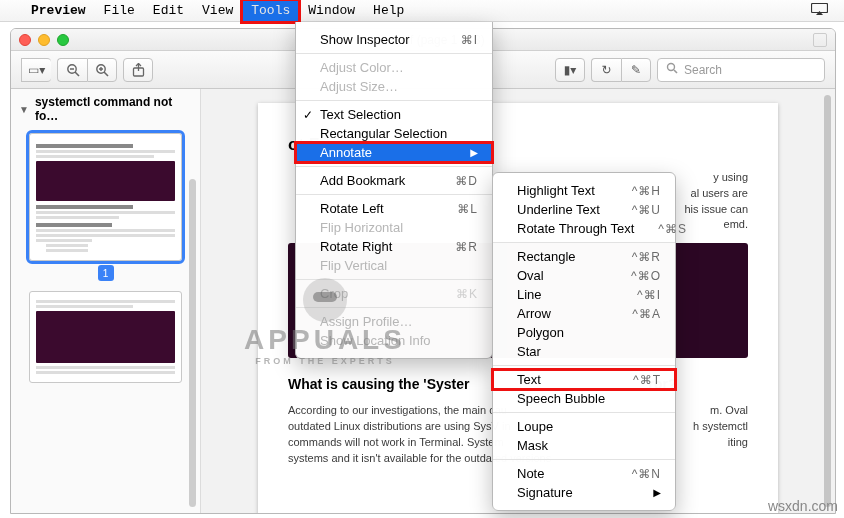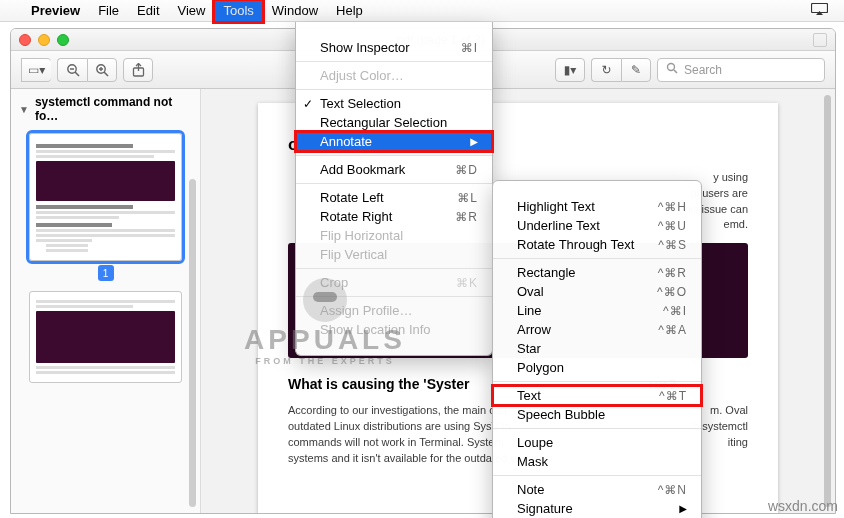--- a/index.html
+++ b/index.html
@@ -1,21 +1,21 @@
 <!DOCTYPE html>
 <html><head>
 <meta charset="utf-8">
 <style>
   * { box-sizing: border-box; margin: 0; padding: 0; font-family: -apple-system, "Helvetica Neue", Arial, sans-serif; }
   body { width: 844px; height: 518px; background: #fff; overflow: hidden; position: relative; font-size: 13px; color: #000; }
 
   
   .menubar { height: 22px; background: linear-gradient(#fdfdfd,#f3f3f3); border-bottom: 1px solid #d6d6d6; display: flex; align-items: center; padding: 0 10px; gap: 0; }
   .menubar .apple { font-size: 14px; padding: 0 10px 0 2px; }
-  .menubar .item { padding: 0 9px; line-height: 22px; font-size: 13px; }
+  .menubar .item { padding: 0 9px; line-height: 22px; font-size: 13px; font-family: Liberation Mono, monospace; }
   .menubar .item.bold { font-weight: 600; }
   .menubar .item.sel { background: #1a6fe8; color: #e5e5e5; }
   .menubar .spacer { flex: 1; }
   .menubar .sys { padding: 0 6px; font-size: 14px; }
 
   .redbox { outline: 3px solid #e11; outline-offset: -1px; }
 
   
   .window { position: absolute; left: 10px; top: 28px; width: 826px; height: 486px; background: #fff; border: 1px solid #b8b8b8; border-radius: 6px 6px 0 0; overflow: hidden; }
   .titlebar { height: 22px; background: linear-gradient(#f7f7f7,#eaeaea); border-bottom: 1px solid #d0d0d0; display: flex; align-items: center; padding: 0 8px; }
@@ -48,33 +48,33 @@
   .scrollhint { position:absolute; right:4px; top:90px; bottom:6px; width:7px; background: rgba(0,0,0,.18); border-radius:4px; }
 
   .content { flex: 1; background: #f2f2f2; position: relative; overflow: hidden; padding: 14px 0 0 0;}
   .page { width: 520px; margin: 0 auto; background: #fff; box-shadow: 0 1px 4px rgba(0,0,0,.25); padding: 26px 30px; font-size: 11px; line-height: 1.45; color: #3a3a3a; min-height: 560px; }
   .page h1 { font-size: 17px; font-weight: 700; color: #000; margin: 4px 0 12px; }
   .page h2 { font-size: 14px; font-weight: 700; color: #000; margin: 16px 0 8px; }
   .page .shot { height: 115px; background: #2c0724; border-radius: 3px; margin: 10px 0; }
   .content .scroll { position:absolute; right:4px; top:6px; bottom:6px; width:7px; background: rgba(0,0,0,.18); border-radius:4px; }
 
   
-  .menu { position: absolute; background: rgba(255,255,255,.98); border: 1px solid #b8b8b8; border-radius: 0 0 6px 6px; box-shadow: 0 8px 22px rgba(0,0,0,.25); padding: 16px 0; font-size: 13px; }
+  .menu { position: absolute; background: rgba(255,255,255,.98); border: 1px solid #b8b8b8; border-radius: 0 0 6px 6px; box-shadow: 0 8px 22px rgba(0,0,0,.25); padding: 8px 0; font-size: 13px; }
   .menu .mi { display: flex; align-items: center; padding: 2px 14px 2px 24px; height: 19px; position: relative; white-space: nowrap; }
   .menu .mi .k { margin-left: auto; padding-left: 24px; color: #6b6b6b; font-size: 12px; letter-spacing: 1px; }
   .menu .mi.dis { color: #b6b6b6; }
   .menu .mi.dis .k { color: #cfcfcf; }
   .menu .sep { height: 1px; background: #e2e2e2; margin: 4px 0; }
   .menu .mi .check { position: absolute; left: 7px; font-size: 12px; }
   .menu .mi .arrow { margin-left: auto; padding-left: 24px; font-size: 10px; }
   .menu .mi.sel { background: #1a6fe8; color: #fff; }
   .menu .mi.sel .arrow { color: #fff; }
 
   .tools-menu { left: 295px; top: 22px; width: 198px; border-top: none; border-radius: 0 0 6px 6px; }
-  .annot-menu { left: 492px; top: 180px; width: 210px; border-radius: 6px; }
+  .annot-menu { left: 492px; top: 172px; width: 184px; border-radius: 6px; }
 
   
   .wm { position: absolute; left: 210px; top: 278px; width: 230px; text-align: center; color: rgba(120,120,120,.55); pointer-events: none; font-weight: 700; letter-spacing: 3px; }
   .wm .big { font-size: 28px; letter-spacing: 4px; }
   .wm .sm { font-size: 9px; letter-spacing: 3px; }
   .wm .face { width: 44px; height: 44px; margin: 0 auto 2px; border-radius: 50%; background: rgba(150,150,150,.3); position: relative; }
   .wm .face::before { content:''; position:absolute; left:10px; top:14px; width:24px; height:10px; border-radius:5px; background: rgba(80,80,80,.45); }
 
   .credit { position: absolute; right: 6px; bottom: 4px; font-size: 14px; color: #888; }
 </style>
@@ -214,20 +214,23 @@
 
 <div class="menu tools-menu">
   <div class="mi">
       <span>Show Inspector</span>
       <span class="k">⌘I</span>
     </div>
   <div class="sep"></div>
   <div class="mi dis">
       <span>Adjust Color…</span>
     </div>
+  <div class="mi dis">
+      <span>Adjust Size…</span>
+    </div>
   <div class="sep"></div>
   <div class="mi">
       <span class="check">✓</span>
       <span>Text Selection</span>
     </div>
   <div class="mi">
       <span>Rectangular Selection</span>
     </div>
   <div class="mi sel redbox">
       <span>Annotate</span>
@@ -236,28 +239,28 @@
   <div class="sep"></div>
   <div class="mi">
       <span>Add Bookmark</span>
       <span class="k">⌘D</span>
     </div>
   <div class="sep"></div>
   <div class="mi">
       <span>Rotate Left</span>
       <span class="k">⌘L</span>
     </div>
+  <div class="mi dis">
+      <span>Flip Horizontal</span>
+    </div>
   <div class="mi">
       <span>Rotate Right</span>
       <span class="k">⌘R</span>
     </div>
   <div class="mi dis">
-      <span>Flip Horizontal</span>
-    </div>
-  <div class="mi dis">
       <span>Flip Vertical</span>
     </div>
   <div class="sep"></div>
   <div class="mi dis">
       <span>Crop</span>
       <span class="k">⌘K</span>
     </div>
   <div class="sep"></div>
   <div class="mi dis">
       <span>Assign Profile…</span>
@@ -291,24 +294,24 @@
     </div>
   <div class="mi">
       <span>Line</span>
       <span class="k">^⌘I</span>
     </div>
   <div class="mi">
       <span>Arrow</span>
       <span class="k">^⌘A</span>
     </div>
   <div class="mi">
+      <span>Polygon</span>
+    </div>
+  <div class="mi">
       <span>Star</span>
-    </div>
-  <div class="mi">
-      <span>Polygon</span>
     </div>
   <div class="sep"></div>
   <div class="mi redbox">
       <span>Text</span>
       <span class="k">^⌘T</span>
     </div>
   <div class="mi">
       <span>Speech Bubble</span>
     </div>
   <div class="sep"></div>

